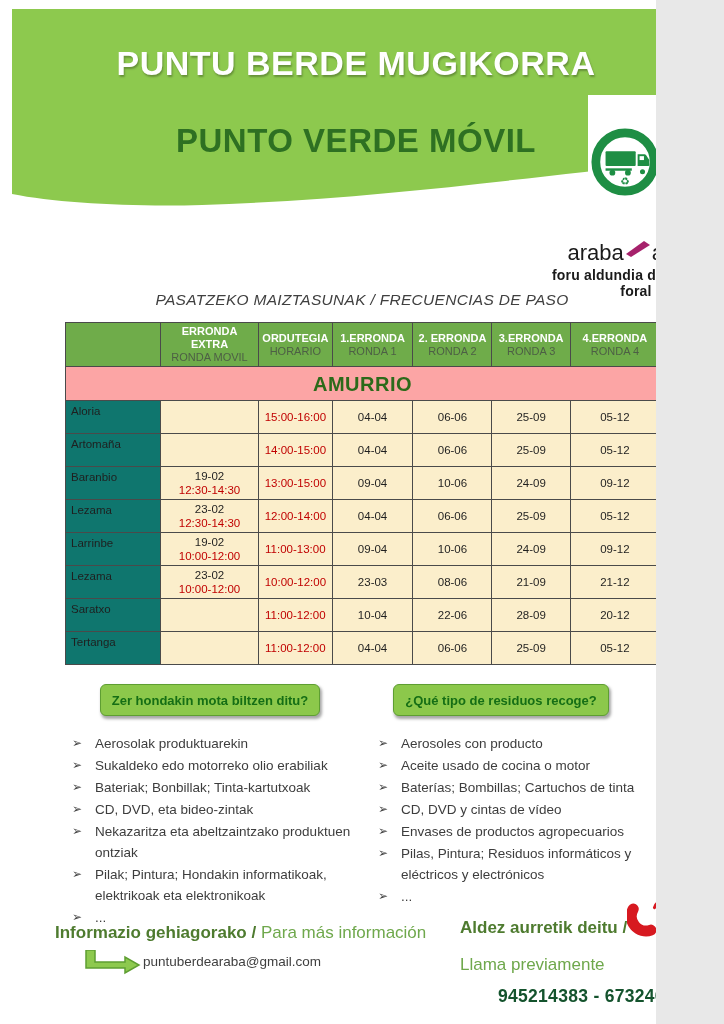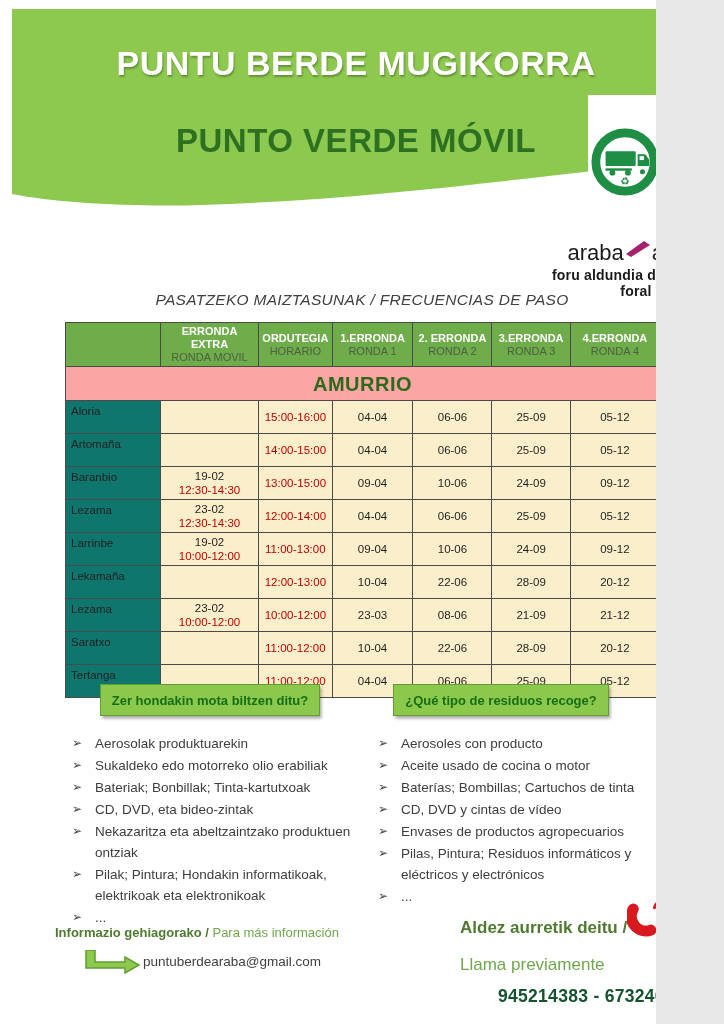--- a/index.html
+++ b/index.html
@@ -49,42 +49,42 @@
   .sched thead th{background:#6FAC4A;height:30px;text-align:center;font-weight:normal;padding:2px 1px;}
   .h-eu{display:block;color:#ffffff;font-weight:bold;font-size:11px;line-height:13px;}
   .h-es{display:block;color:#4D5F45;font-size:11px;line-height:13px;}
   .sched tbody td{background:#FBEECB;text-align:center;height:29px;padding:1px 2px;line-height:14px;}
   .sched tbody td.town{background:#0f766e;text-align:left;vertical-align:top;padding:3px 2px 0 5px;}
   .ex-date{display:block;color:#1f1f1f;}
   .ex-time{display:block;color:#C00000;}
   .sched td.timecol{color:#C00000;}
 
   
-  .qbtn{position:absolute;height:30px;border-radius:0;background:#8CC84B;border:1px solid #5E9E32;
+  .qbtn{position:absolute;height:30px;border-radius:6px;background:#8CC84B;border:1px solid #5E9E32;
         box-shadow:1.5px 2.5px 3px rgba(0,0,0,.35);display:flex;align-items:center;justify-content:center;
         font-size:13px;font-weight:bold;color:#156E15;}
   .qbtn-eu{left:100px;top:684px;width:218px;}
   .qbtn-es{left:393px;top:684px;width:214px;}
 
   
   .wlist{position:absolute;top:733px;font-size:13.5px;color:#3d3d3d;}
   .wlist-eu{left:72px;width:302px;}
   .wlist-es{left:378px;width:294px;}
   .witem{display:flex;line-height:21px;margin-bottom:1px;}
   .bullet{flex:0 0 23px;color:#444444;font-size:12px;}
 
   
   .call-block{position:absolute;left:460px;top:916px;width:235px;}
   .call-eu{font-size:17px;font-weight:bold;color:#4E7B2F;line-height:24px;}
   .call-es{font-size:17px;color:#6FA84C;line-height:24px;margin-top:13px;}
   .phones{margin-top:9px;font-size:17.5px;font-weight:bold;color:#14532d;letter-spacing:.3px;text-align:right;}
   .phone-icon{position:absolute;left:627px;top:891px;width:44px;height:48px;}
 
   .info-block{position:absolute;left:55px;top:922px;width:400px;}
-  .info-line{font-size:13px;line-height:22px;white-space:nowrap;}
+  .info-line{font-size:17px;line-height:22px;white-space:nowrap;}
   .info-eu{font-weight:bold;color:#4E7B2F;}
   .info-es{color:#6FA84C;}
   .info-arrow{position:absolute;left:27px;top:28px;width:60px;height:26px;}
   .email{position:absolute;left:88px;top:32px;font-size:13.5px;color:#3f3f3f;}
 </style>
 </head>
 <body>
 
 <div id="page">
 
@@ -236,32 +236,20 @@
             <span class="ex-date">19-02</span>
             <span class="ex-time">10:00-12:00</span>
           </td>
         <td class="timecol">11:00-13:00</td>
         <td>09-04</td>
         <td>10-06</td>
         <td>24-09</td>
         <td>09-12</td>
       </tr>
       <tr>
-        <td class="town">Lekamaña</td>
-        <td>
-            <span class="ex-date"></span>
-            <span class="ex-time"></span>
-          </td>
-        <td class="timecol">12:00-13:00</td>
-        <td>10-04</td>
-        <td>22-06</td>
-        <td>28-09</td>
-        <td>20-12</td>
-      </tr>
-      <tr>
         <td class="town">Lezama</td>
         <td>
             <span class="ex-date">23-02</span>
             <span class="ex-time">10:00-12:00</span>
           </td>
         <td class="timecol">10:00-12:00</td>
         <td>23-03</td>
         <td>08-06</td>
         <td>21-09</td>
         <td>21-12</td>

